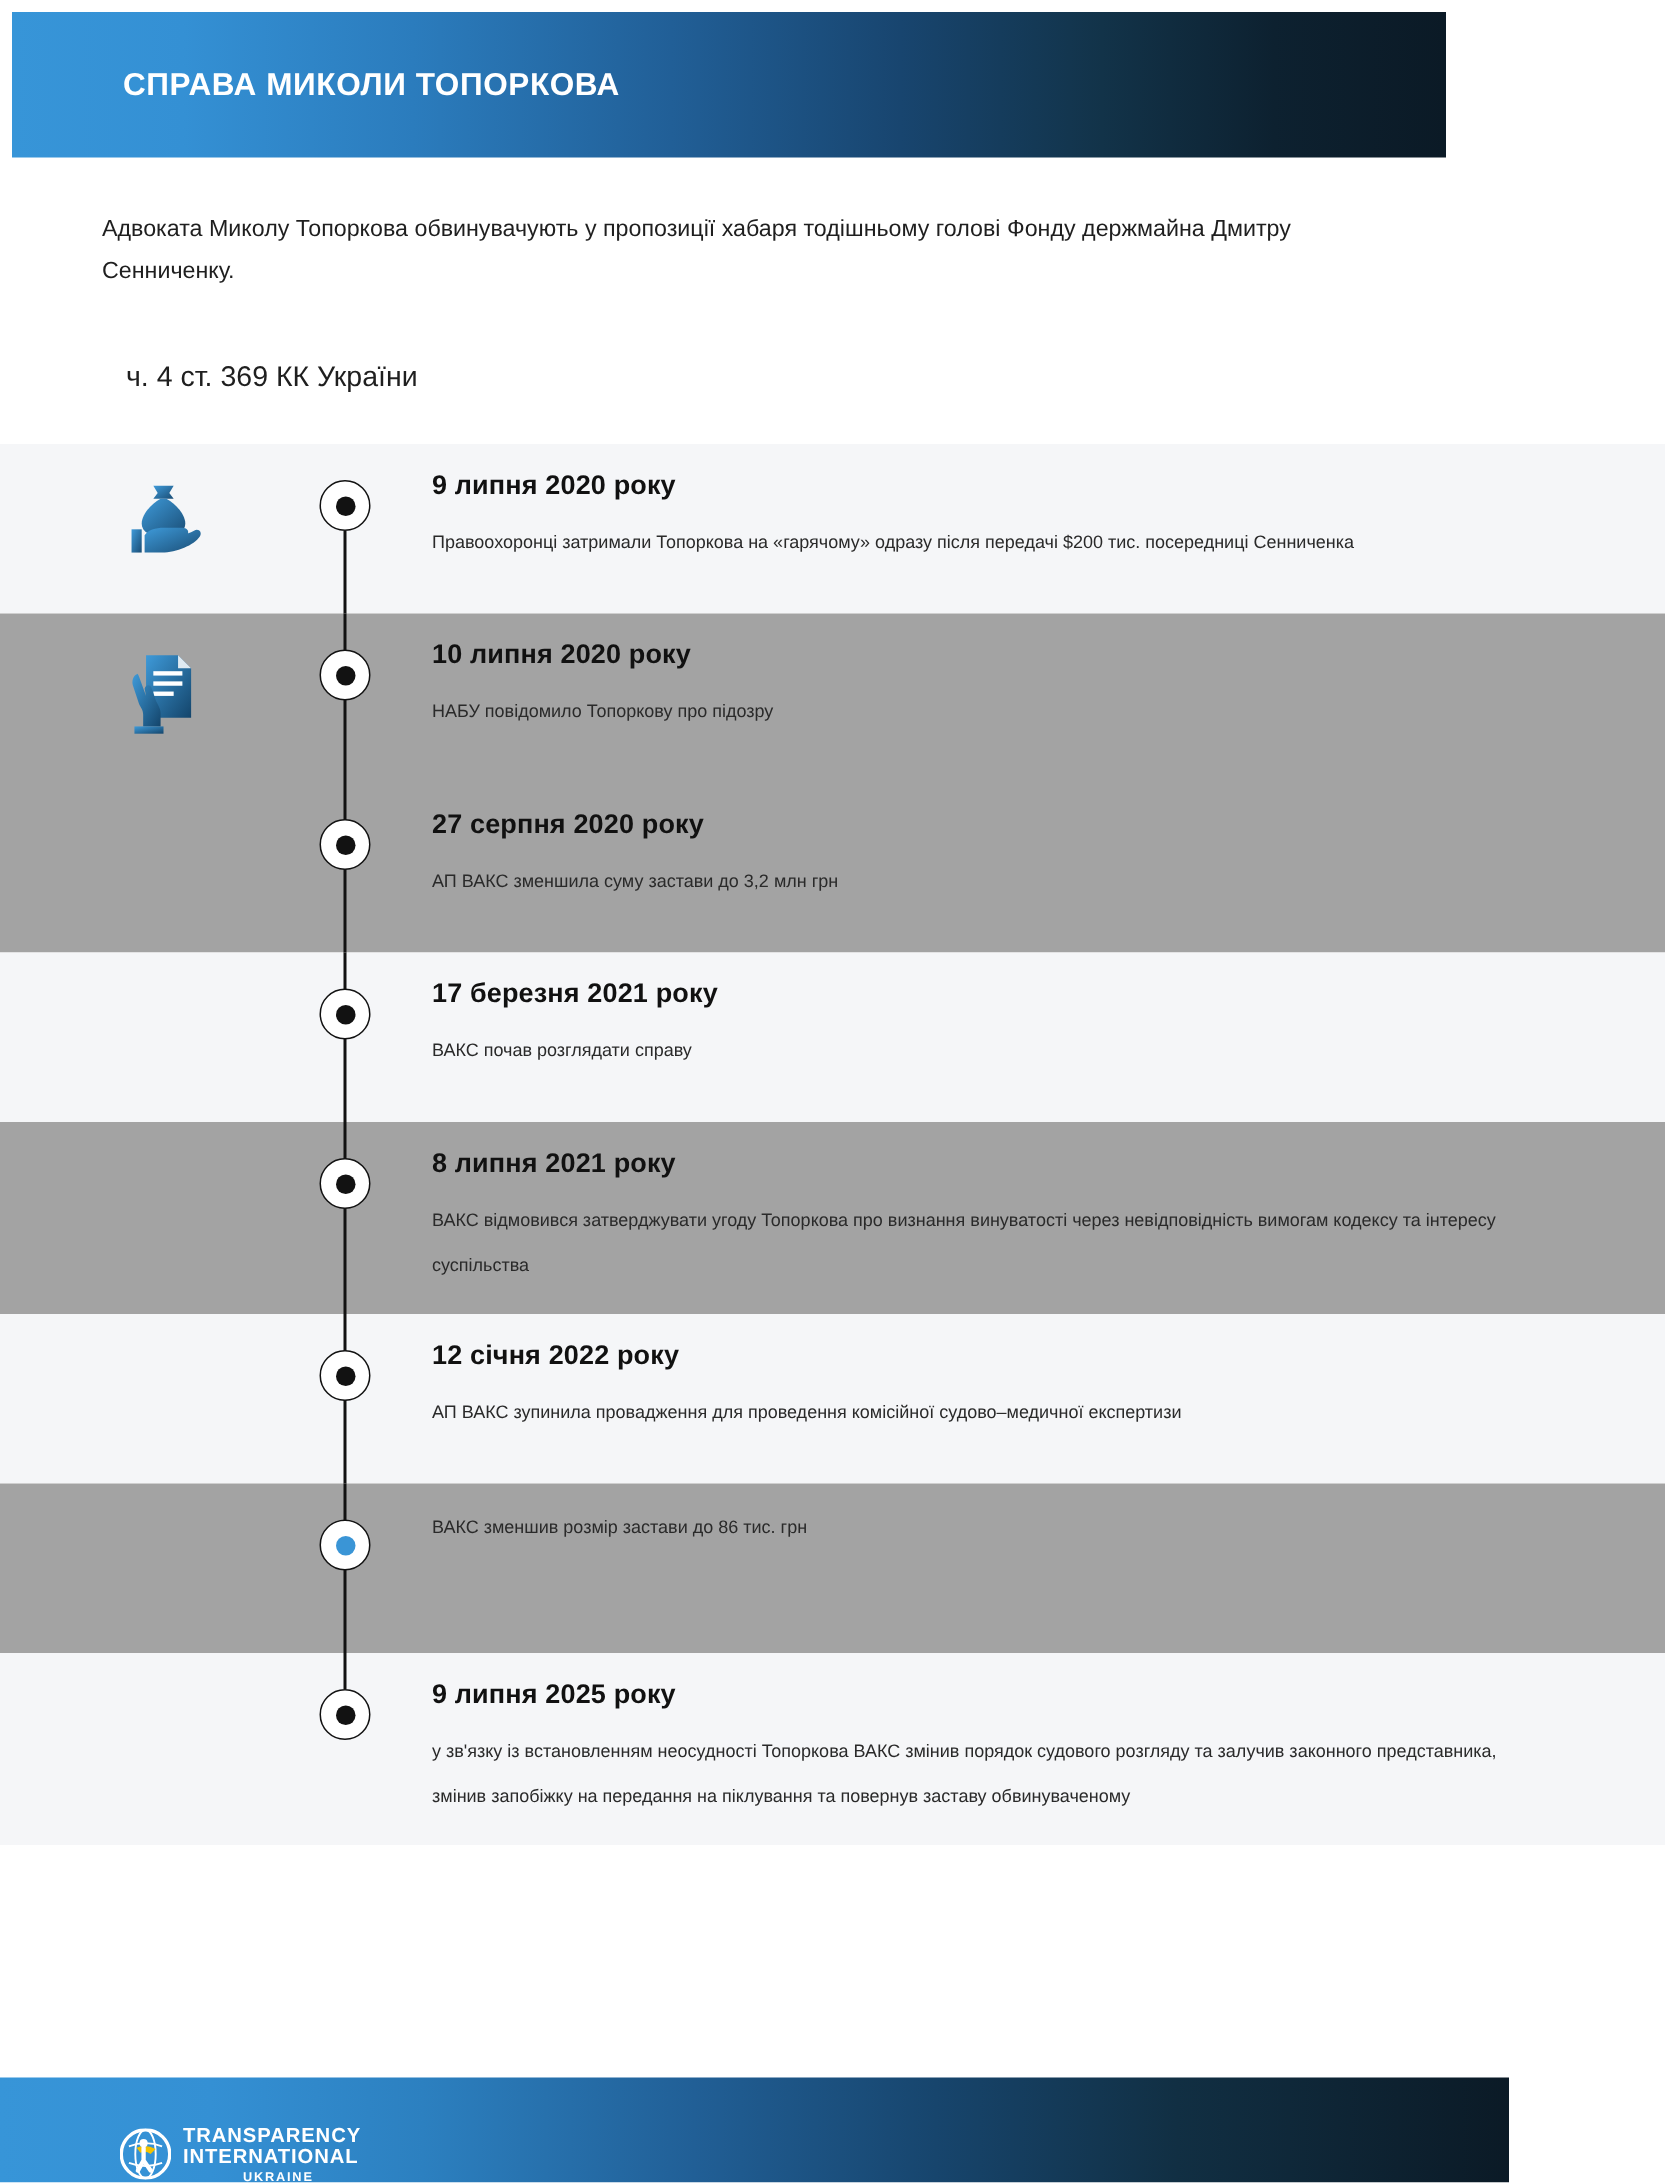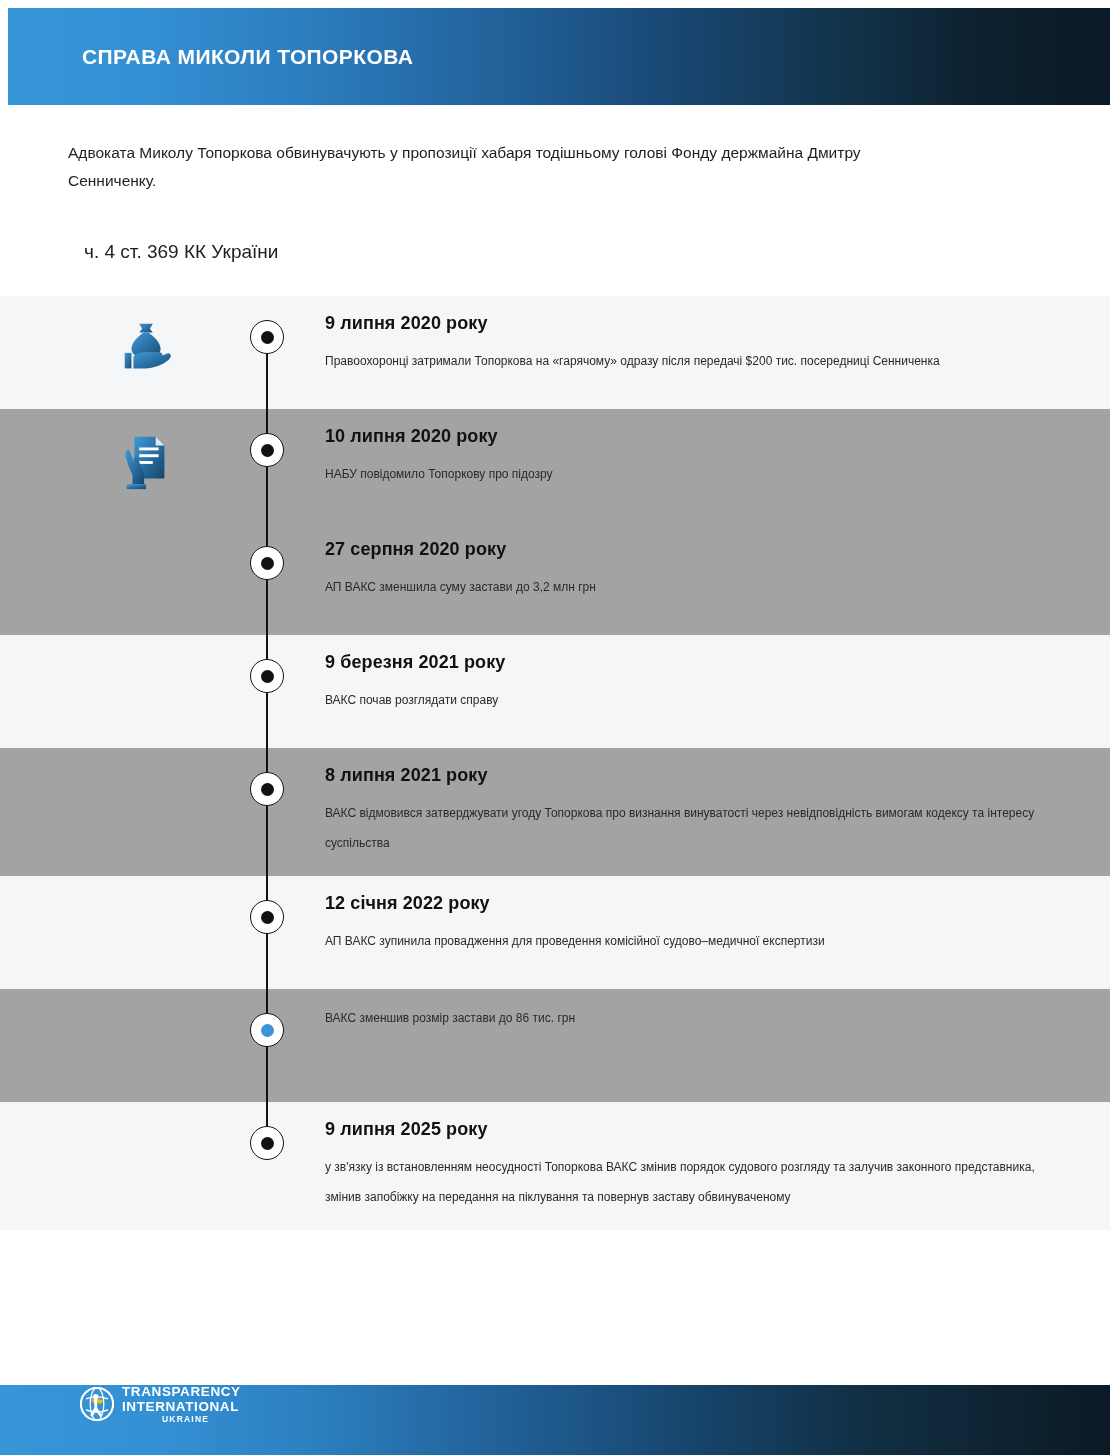--- a/index.html
+++ b/index.html
@@ -23,21 +23,21 @@
     width: 1110px;
     height: 1455px;
     position: relative;
     background: #ffffff;
     display: flex;
     flex-direction: column;
   }
   .header-band {
     position: relative;
     margin: 8px 0 0 8px;
-    width: 1102px;
+    width: 956px;
     height: 97px;
     background: linear-gradient(90deg, #3795d8 0%, #3490d4 12%, #2b7cbd 28%, #215f97 46%, #18456f 62%, #123349 76%, #0d2130 88%, #0b1a26 100%);
     display: flex;
     align-items: center;
   }
   .header-title {
     margin-left: 74px;
     color: #ffffff;
     font-size: 21px;
     font-weight: bold;
@@ -70,21 +70,20 @@
   
   .timeline {
     position: relative;
     width: 1110px;
   }
   .tl-row {
     position: relative;
     display: flex;
     width: 1110px;
     min-height: 113px;
-    padding-left: 37px;
   }
   .tl-row.alt { background: #f5f6f8; }
   .tl-row.plain { background: #a3a3a3; }
 
   .tl-icon-col {
     width: 196px;
     flex: 0 0 196px;
     position: relative;
   }
   .tl-icon {
@@ -150,25 +149,25 @@
     line-height: 30px;
     color: #2a2a2a;
     max-width: 720px;
   }
 
   
   .footer {
     position: absolute;
     left: 0;
     bottom: 0;
-    width: 1110px;
+    width: 1006px;
     height: 70px;
     background: linear-gradient(90deg, #3795d8 0%, #3490d4 14%, #2c80c0 28%, #215f96 46%, #17456d 62%, #112f43 78%, #0b1a26 100%);
     display: flex;
-    align-items: flex-start;
+    align-items: flex-end;
   }
   .footer-logo {
     display: flex;
     align-items: center;
     margin-left: 80px;
   }
   .footer-logo-mark {
     width: 34px;
     height: 34px;
     flex: 0 0 34px;
@@ -286,21 +285,21 @@
     <div class="tl-icon-col">
       
     </div>
     <div class="tl-marker-col">
       <span class="tl-line mid"></span>
       <span class="tl-circle">
         <span class="tl-dot"></span>
       </span>
     </div>
     <div class="tl-body">
-      <div class="tl-date">9 березня 2021 року</div>
+      <div class="tl-date">17 березня 2021 року</div>
       <div class="tl-text">ВАКС почав розглядати справу</div>
     </div>
   </div>
       <div class="tl-row plain">
     <div class="tl-icon-col">
       
     </div>
     <div class="tl-marker-col">
       <span class="tl-line mid"></span>
       <span class="tl-circle">

